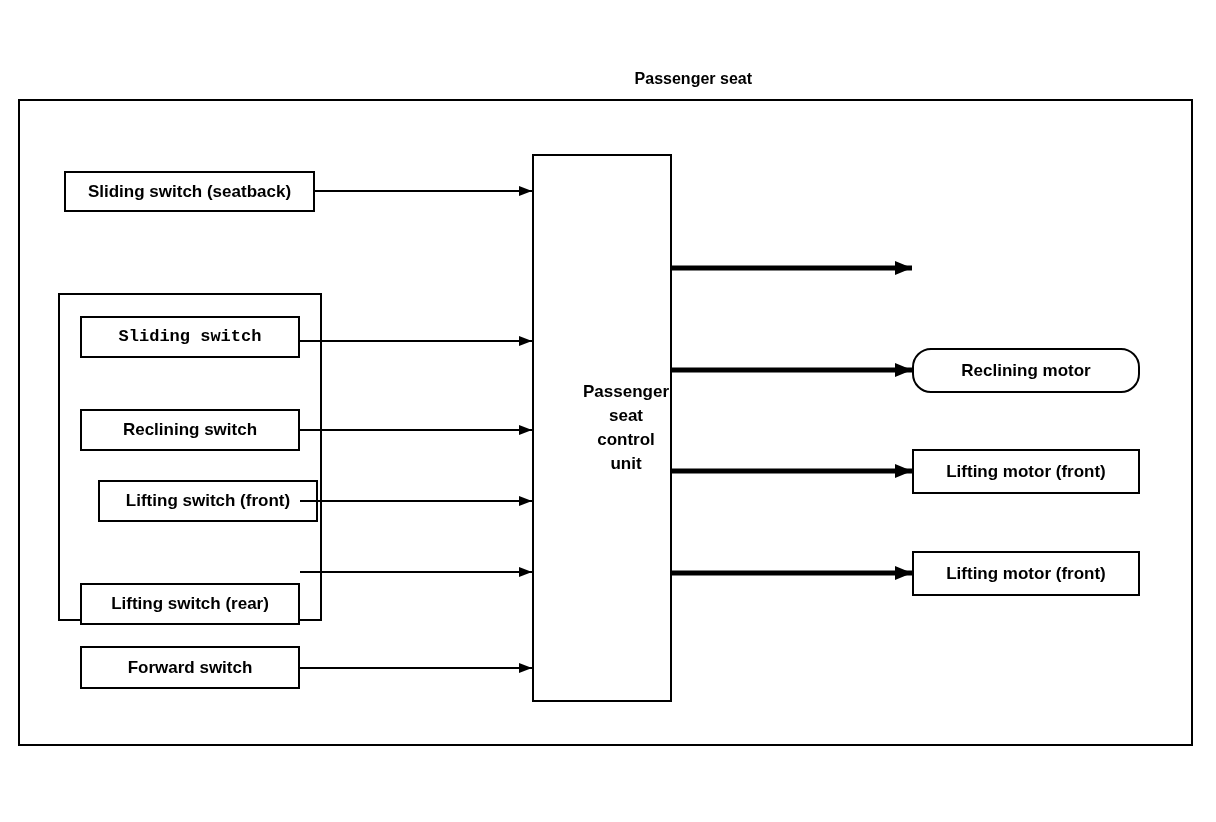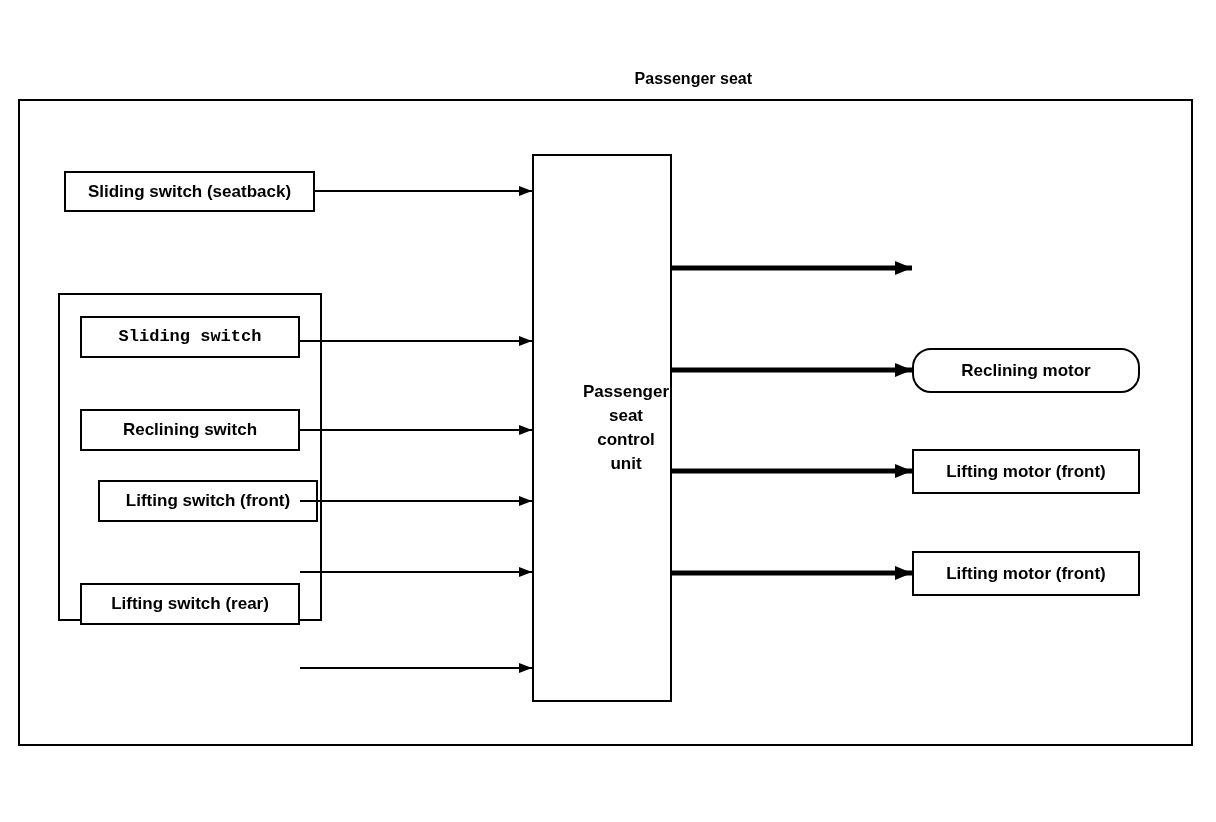--- a/index.html
+++ b/index.html
@@ -102,20 +102,21 @@
 
   <div class="box seatback-box">Sliding switch (seatback)</div>
 
   <div class="group-box"></div>
 
   <div class="box sw-box sw-0">Sliding switch</div>
   <div class="box sw-box sw-1">Reclining switch</div>
   <div class="box sw-box sw-2">Lifting switch (front)</div>
   <div class="box sw-box sw-3">Lifting switch (rear)</div>
 
+  <div class="box forward-box">Forward switch</div>
 
   <div class="box control-unit">Passenger
 seat control
 unit</div>
 
   <div class="box motor-box mt-1">Reclining motor</div>
   <div class="box motor-box mt-2">Lifting motor (front)</div>
   <div class="box motor-box mt-3">Lifting motor (front)</div>
 
   <svg class="arrow-layer" viewBox="0 0 1216 822" xmlns="http://www.w3.org/2000/svg">

